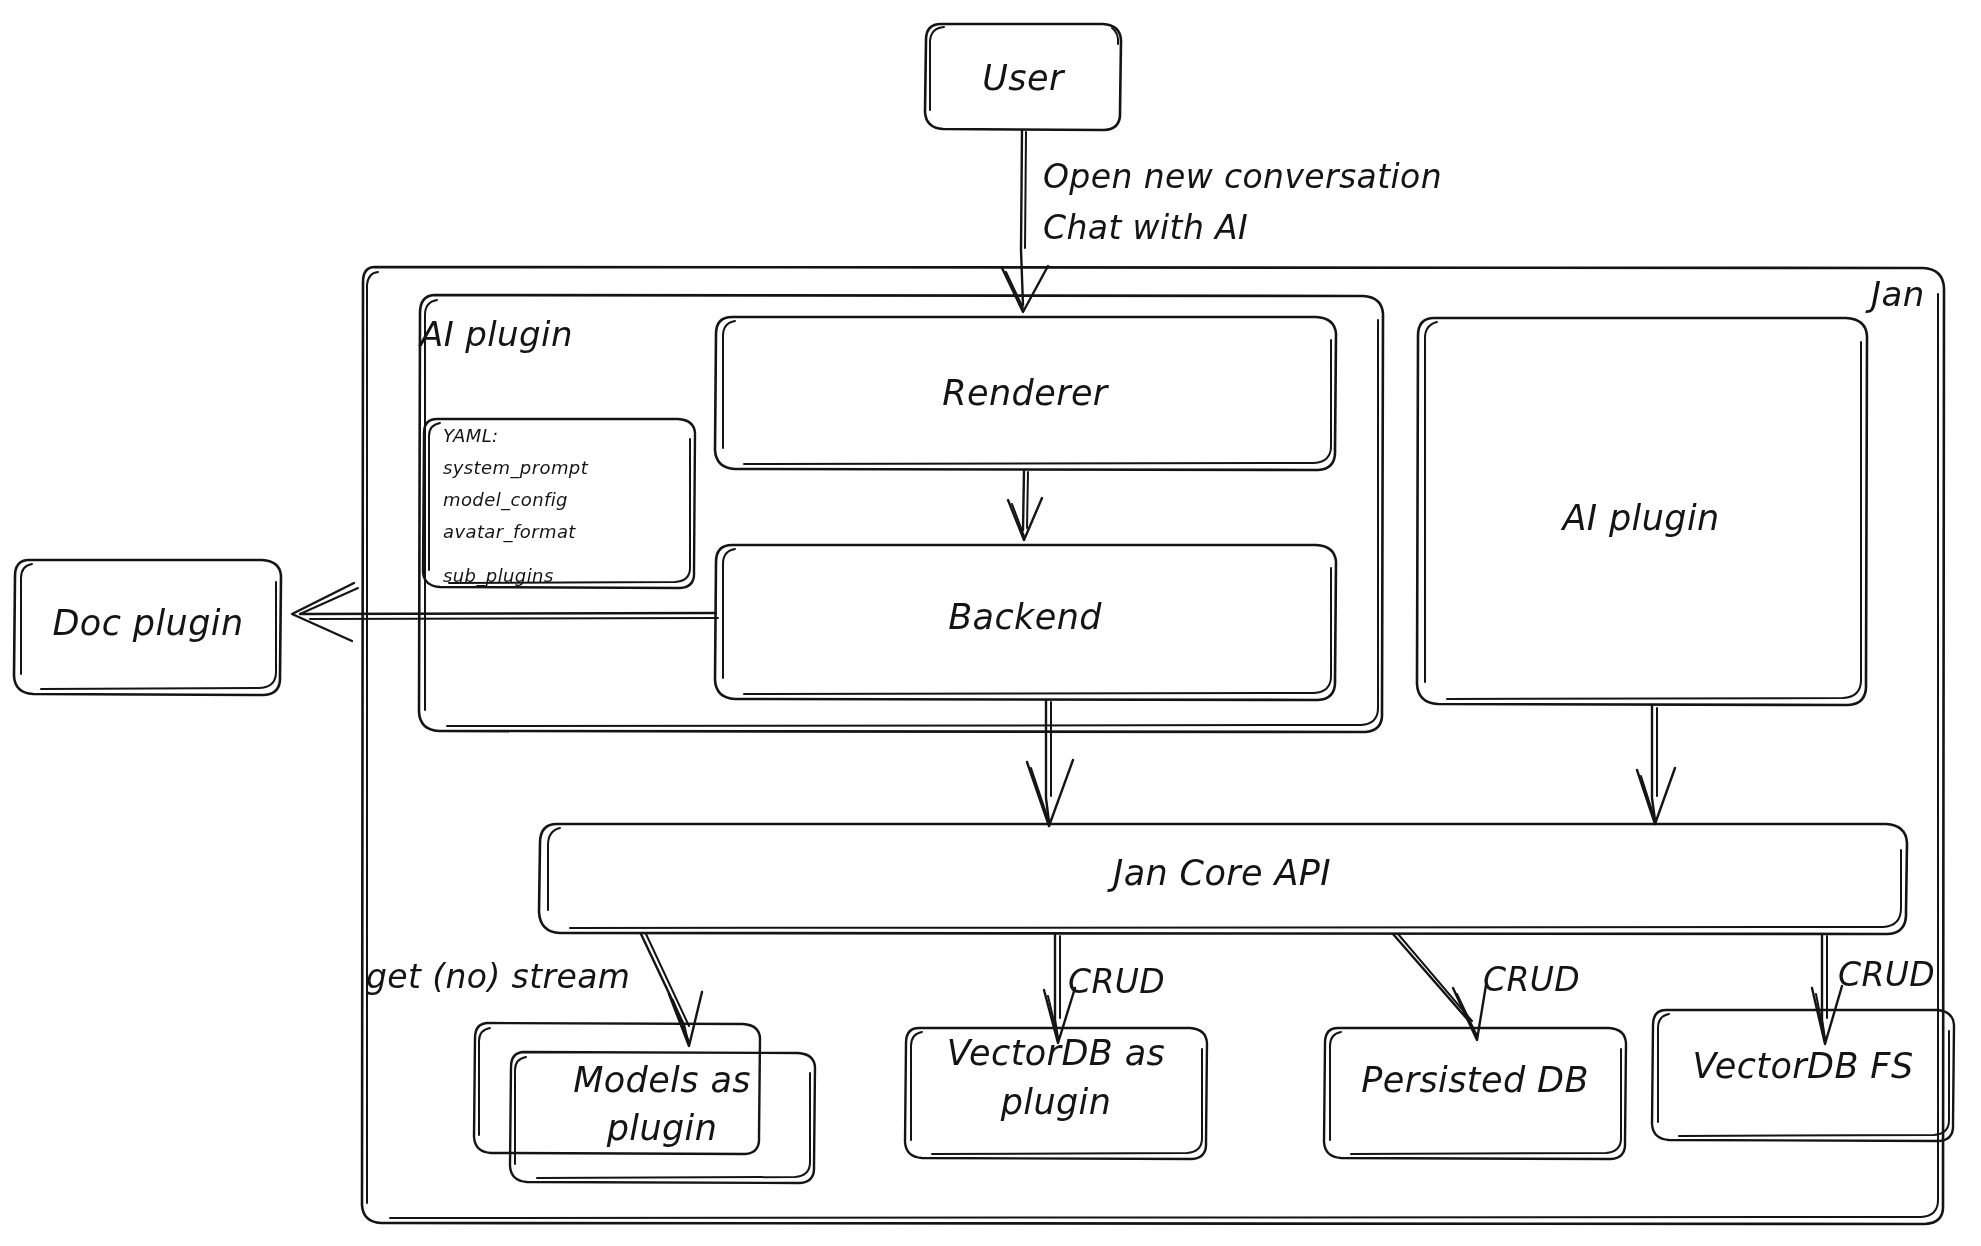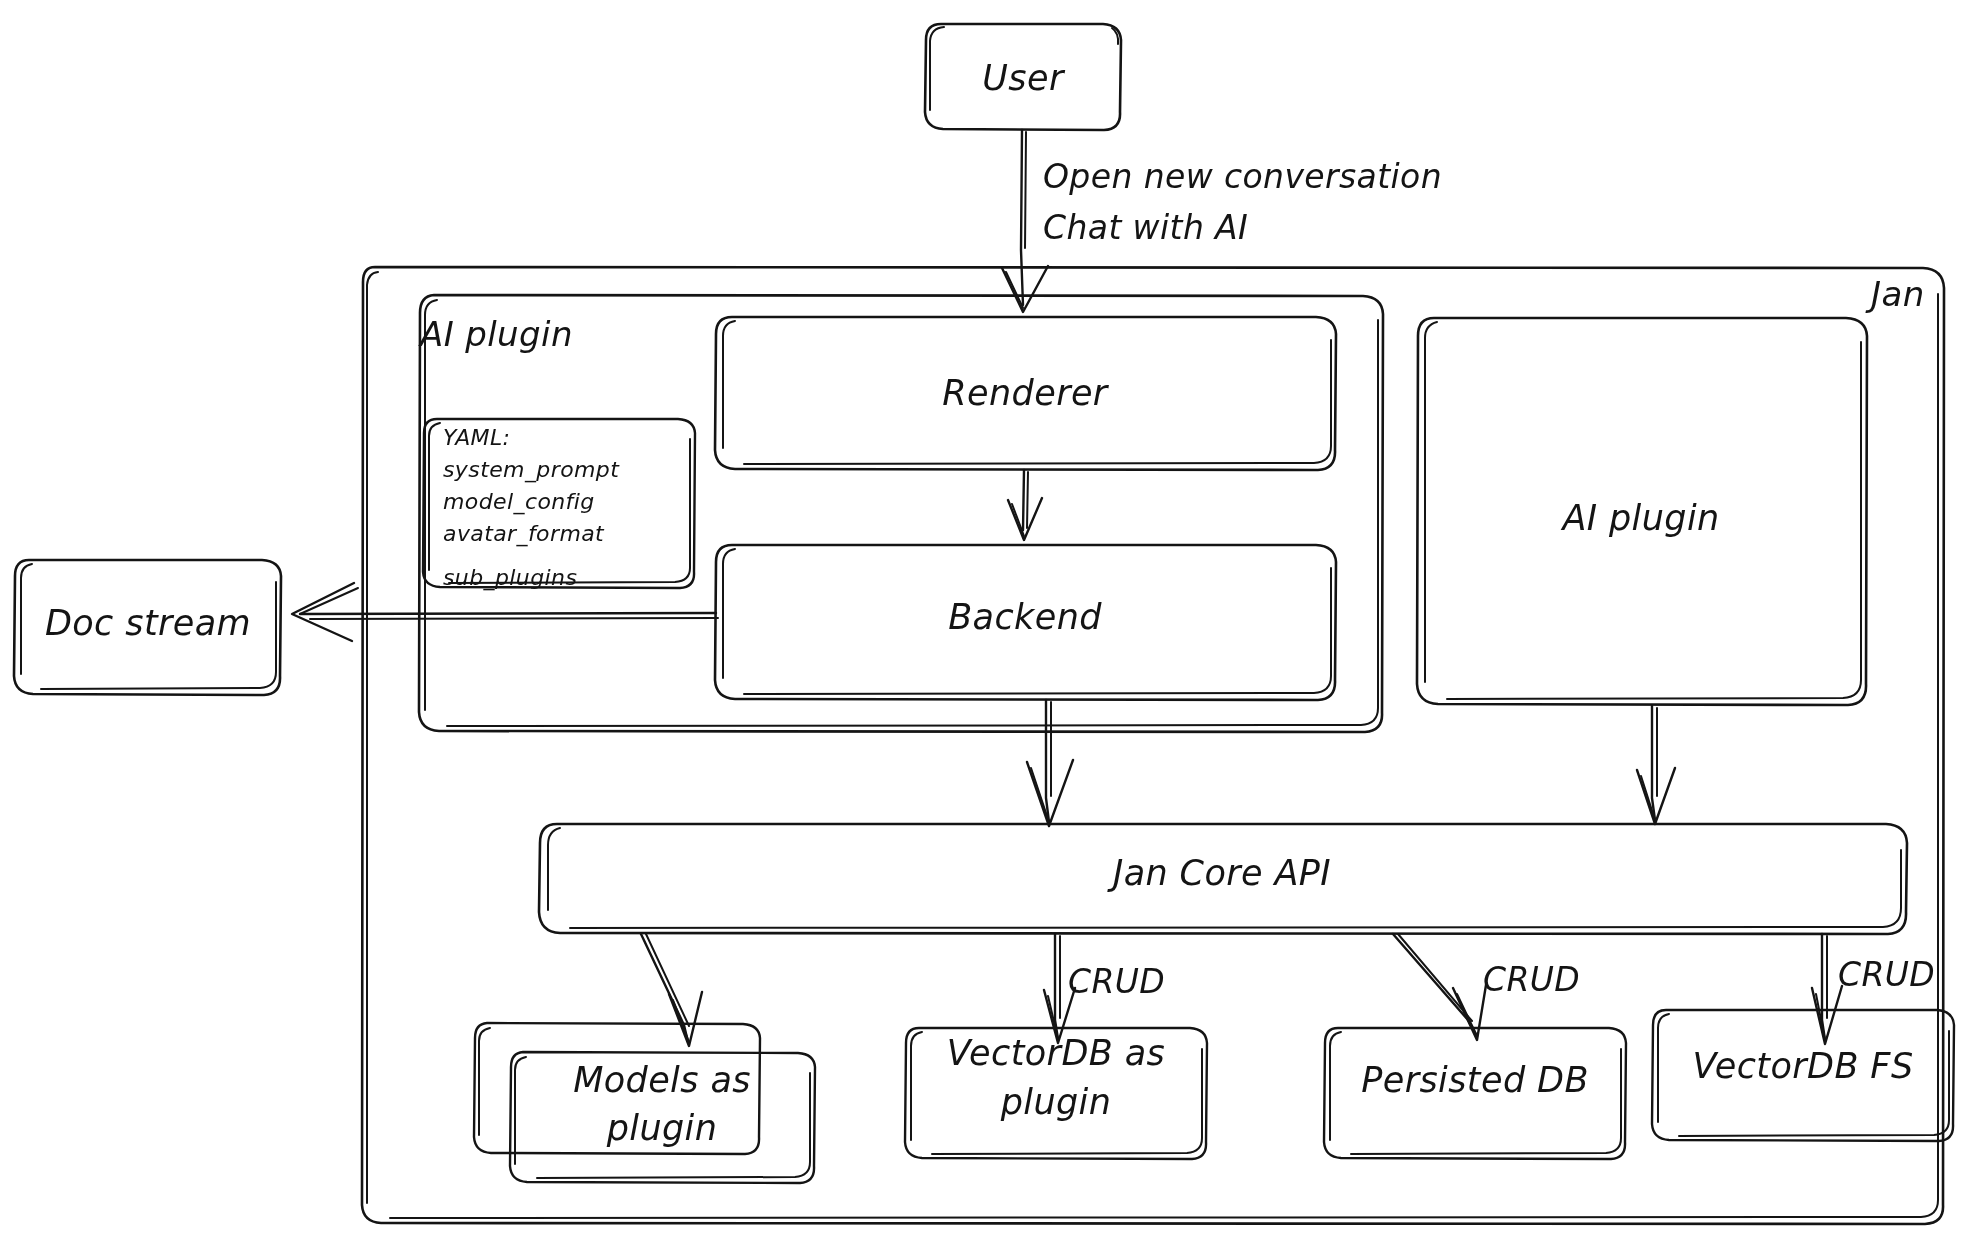--- a/index.html
+++ b/index.html
@@ -38,21 +38,21 @@
   }
   .center {
     text-align: center;
     transform: translate(-50%, -50%);
   }
   .leftTop { text-align: left; font-style: italic; }
 
   .t-node  { font-size: 35px; }
   .t-group { font-size: 34px; }
   .t-edge  { font-size: 33px; }
-  .t-yaml  { font-size: 22px; }
+  .t-yaml  { font-size: 18px; }
 </style>
 </head>
 <body>
 
 <div id="canvas">
 
   <svg id="sketch" viewBox="0 0 1981 1246" xmlns="http://www.w3.org/2000/svg">
     <defs>
       <style>
         .stroke { fill:none; stroke:#141414; stroke-linecap:round; stroke-linejoin:round; }
@@ -220,24 +220,25 @@
   <div class="lbl t-yaml leftTop" style="left:443px; top:489px;">model_config</div>
   <div class="lbl t-yaml leftTop" style="left:443px; top:521px;">avatar_format</div>
   <div class="lbl t-yaml leftTop" style="left:443px; top:553px;margin-top:12px;">sub_plugins</div>
 
   <div class="lbl t-node center" style="left:1025px; top:393px;">Renderer</div>
 
   <div class="lbl t-node center" style="left:1025px; top:617px;">Backend</div>
 
   <div class="lbl t-node center" style="left:1641px; top:518px;">AI plugin</div>
 
-  <div class="lbl t-node center" style="left:148px; top:623px;">Doc stream</div>
+  <div class="lbl t-node center" style="left:148px; top:623px;">Doc plugin</div>
 
   <div class="lbl t-node center" style="left:1222px; top:873px;">Jan Core API</div>
 
+  <div class="lbl t-edge leftTop" style="left:366px; top:957px;">get (no) stream</div>
   <div class="lbl t-edge leftTop" style="left:1068px; top:962px;">CRUD</div>
   <div class="lbl t-edge leftTop" style="left:1483px; top:960px;">CRUD</div>
   <div class="lbl t-edge leftTop" style="left:1838px; top:955px;">CRUD</div>
 
   <div class="lbl t-node center" style="left:662px; top:1080px;text-align:right;">Models as</div>
   <div class="lbl t-node center" style="left:662px; top:1128px;">plugin</div>
 
   <div class="lbl t-node center" style="left:1056px; top:1053px;">VectorDB as</div>
   <div class="lbl t-node center" style="left:1056px; top:1102px;">plugin</div>
 

